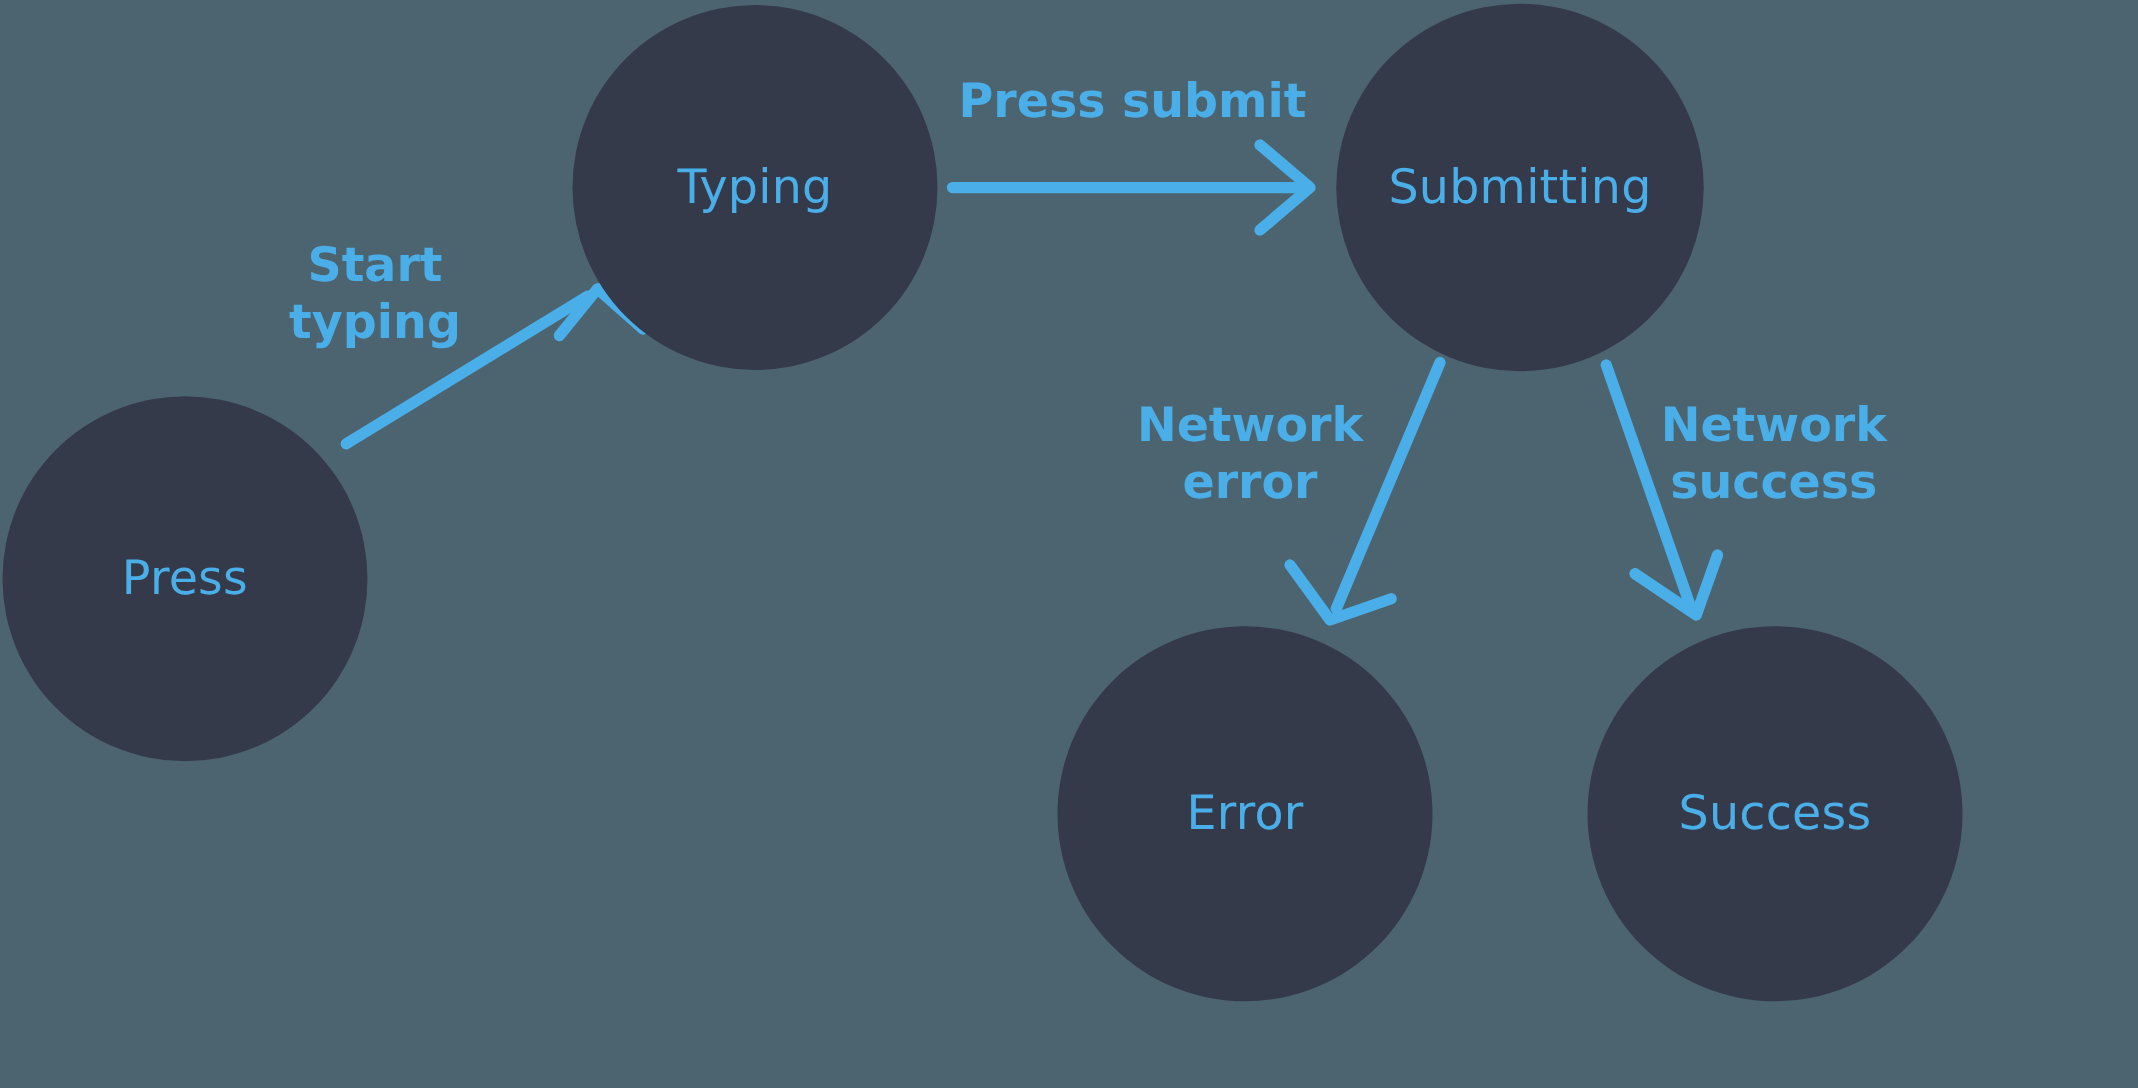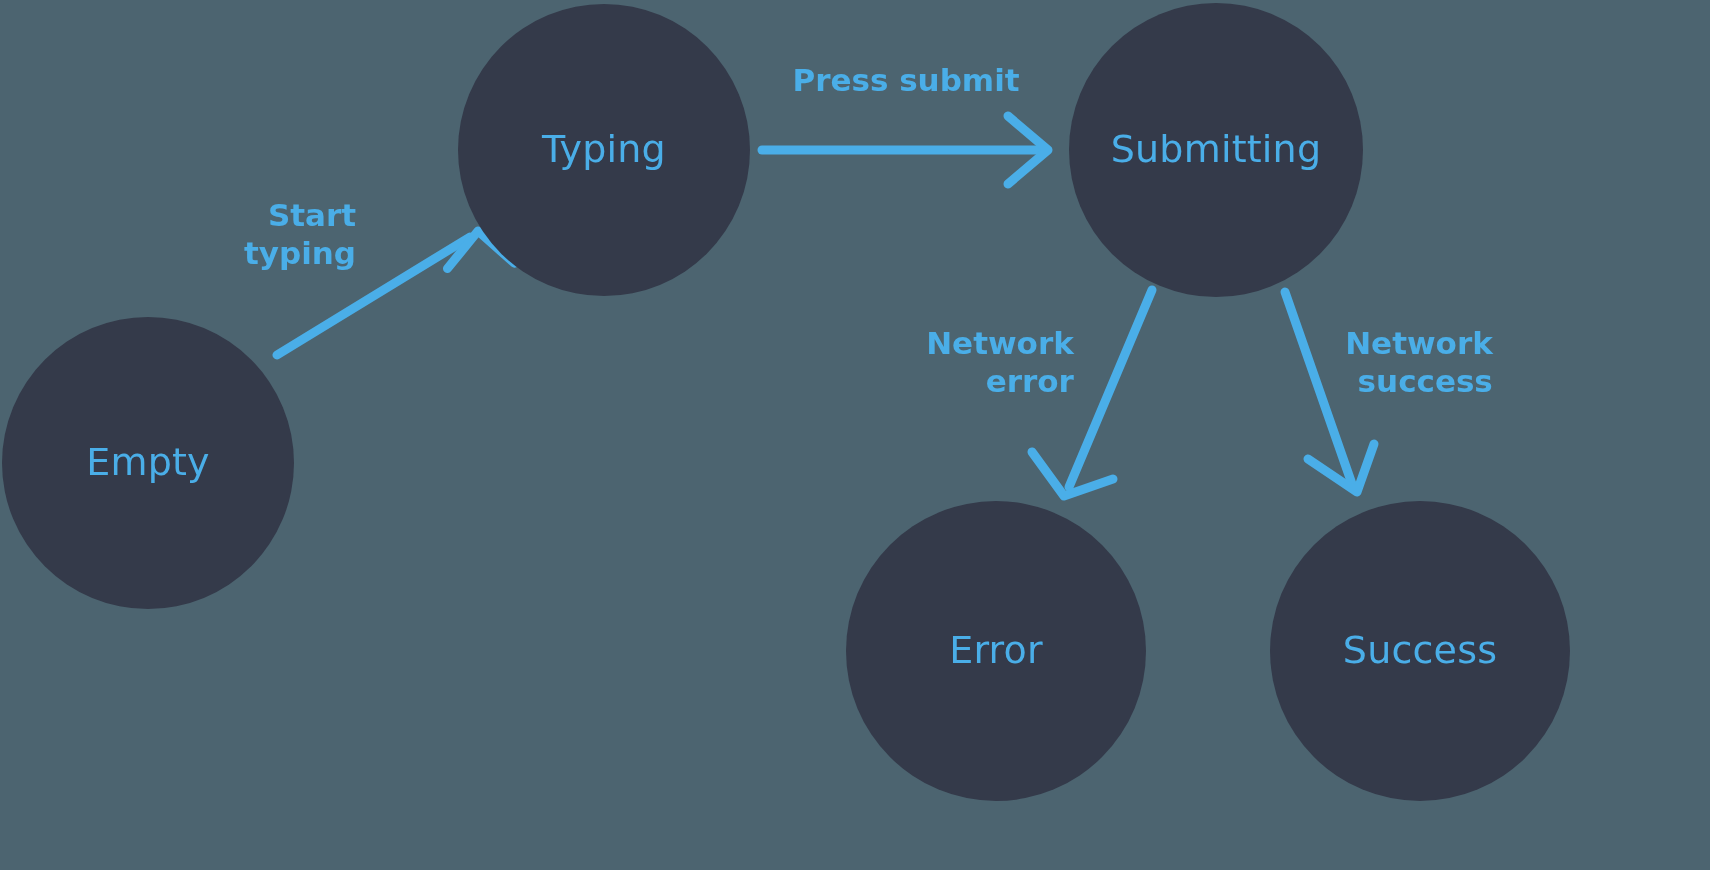--- a/index.html
+++ b/index.html
@@ -36,24 +36,24 @@
     font-size: 38px;
     font-weight: 400;
     letter-spacing: 0.2px;
     line-height: 1.1;
     text-align: center;
     white-space: nowrap;
   }
   .edge-label {
     position: absolute;
     color: #4aaee8;
-    font-size: 31px;
+    font-size: 38px;
     font-weight: 700;
     line-height: 1.22;
-    text-align: right;
+    text-align: center;
     white-space: pre-line;
     transform: translate(-50%, -50%);
   }
 </style>
 </head>
 <body>
 
 <div id="stage">
 
   <svg id="edge-layer" viewBox="0 0 1710 870" xmlns="http://www.w3.org/2000/svg">
@@ -73,21 +73,21 @@
       <polyline points="1032,452 1064,496 1113,479" fill="none" stroke="#4aaee8" stroke-width="9" stroke-linecap="round" stroke-linejoin="round"></polyline>
     </g>
 
     <g>
       <line x1="1285" y1="292" x2="1352" y2="484" stroke="#4aaee8" stroke-width="9" stroke-linecap="round"></line>
       <polyline points="1308,459 1357,492 1374,444" fill="none" stroke="#4aaee8" stroke-width="9" stroke-linecap="round" stroke-linejoin="round"></polyline>
     </g>
   </svg>
 
   <div class="state-node" style="left:2px; top:317px; width:292px; height:292px;">
-    <span class="state-label">Empty</span>
+    <span class="state-label">Press</span>
   </div>
 
   <div class="state-node" style="left:458px; top:4px; width:292px; height:292px;">
     <span class="state-label">Typing</span>
   </div>
 
   <div class="state-node" style="left:1069px; top:3px; width:294px; height:294px;align-items:center;">
     <span class="state-label">Submitting</span>
   </div>
 

